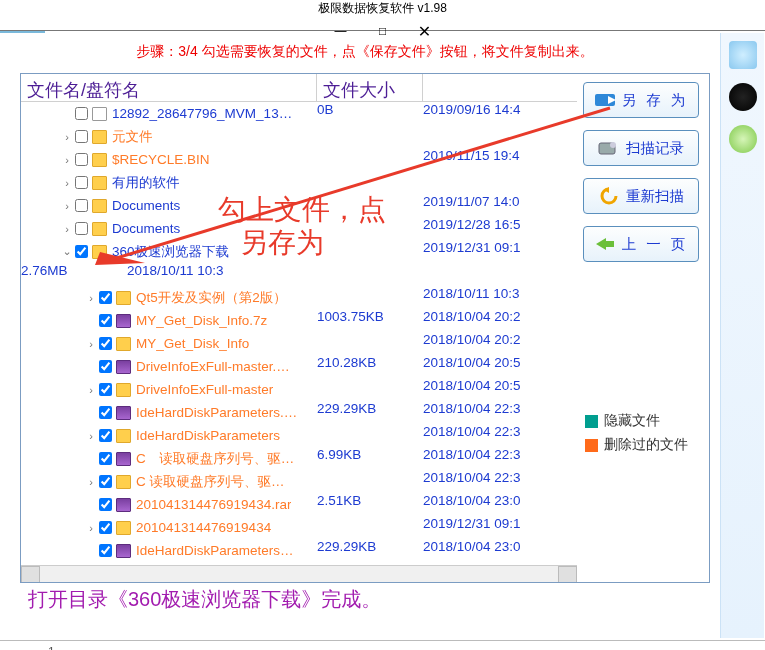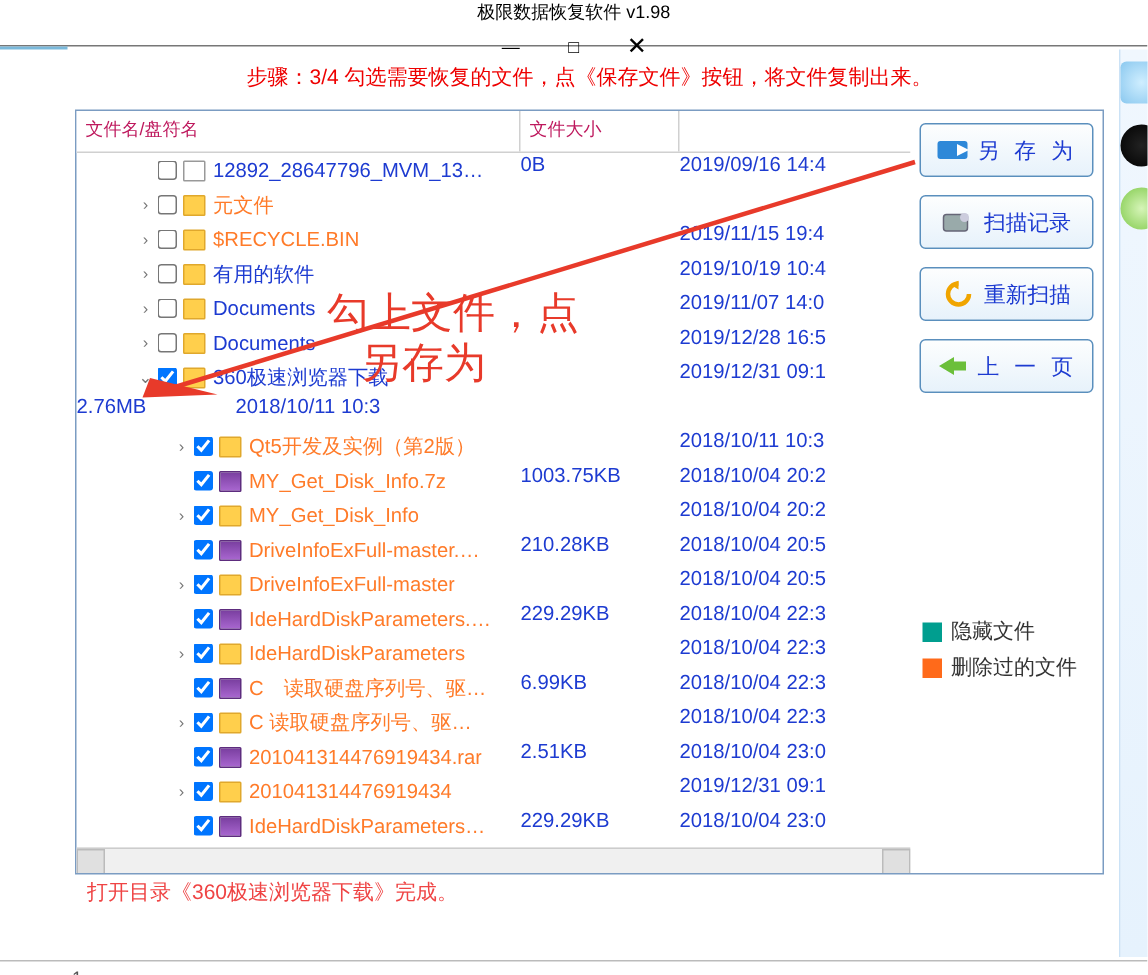--- a/index.html
+++ b/index.html
@@ -29,21 +29,21 @@
   .title-text { font-size: 12px; color: #000; flex: 1; }
   .win-ctrls { display: flex; }
   .win-ctrl {
     width: 42px; height: 28px;
     display: flex; align-items: center; justify-content: center;
     font-size: 12px; color: #000;
   }
   .win-ctrl.close { font-size: 16px; }
   .main-hr { border:0; border-top:1px solid #777; margin:0; }
   .sub-hr { border:0; border-top:2px solid #7ab9db; margin:0 720px 0 0; }
-  .content-row { display:flex;margin-left:30px; }
+  .content-row { display:flex; }
   .left-panel { width: 720px; padding: 2px 10px 0 20px; }
   .right-strip {
     width: 44px;
     background: linear-gradient(#f0f7fe,#e6f2fd);
     border-left:1px solid #cbe2f6;
     height: 605px;
     display:flex; flex-direction:column; align-items:center; padding-top:8px; gap:14px;
   }
   .strip-icon { width:28px; height:28px; border-radius:4px; }
   .step-msg {
@@ -72,22 +72,22 @@
   }
   .header-row {
     display:flex;
     background:#fff;
     border-bottom:1px solid #d0d0d0;
     height: 28px;
   }
   .hc {
     border-right:1px solid #d0d0d0;
     padding: 4px 6px;
-    font-size: 12px;
-    color:#be185d;
+    font-size: 18px;
+    color:#4c1d95;
   }
   .hc.name { width: 296px; }
   .hc.size { width: 106px; }
   .hc.date { width: 130px; border-right:none;}
   .rows { flex:1; overflow:hidden; }
   .row {
     display:flex; 
     height: 23px;
     color:#1d3bd1;
     font-size: 13.5px;
@@ -124,22 +124,22 @@
     font-size: 14.5px;
     letter-spacing: 3px;
   }
   .side-btn.compact { letter-spacing: 0; }
   .side-btn .bicon { width:22px; height:18px; }
   .legend { margin-top:150px; margin-left:8px; font-size:14px; color:#333;}
   .legend div{ display:flex; align-items:center; gap:6px; margin:6px 0;}
   .sq{width:13px;height:13px;}
   .status {
     padding: 3px 8px 0 8px;
-    color:#ef4444;
-    font-size:14px;
+    color:#a21caf;
+    font-size:20px;
   }
   .tab-area {
     margin-top:2px; height:22px; background:#fff; border-top:1px solid #bbb;
     display:flex; align-items:center; padding-left:48px; font-size:12px; color:#555;
   }
   .overlay { position:absolute; pointer-events:none; }
   .anno-text {
     color:#e83a2a; font-family:"KaiTi","楷体",serif; font-size:28px; line-height:30px;text-align:right;
   }
 </style>
@@ -202,21 +202,20 @@
                 <div class="cell-date">2019/11/15 19:4</div>
               </div>
               <div class="row">
                 <div class="cell-name" style="padding-left: 40px;">
                   <span class="exp">›</span>
                   <input type="checkbox" class="cb" style="">
                   <span class="ficon folder"></span>
                   <span class="ftxt ">有用的软件</span>
                 </div>
                 <div class="cell-size"></div>
-                <div class="cell-date">2019/10/19 10:4</div>
               </div>
               <div class="row">
                 <div class="cell-name" style="padding-left: 40px;">
                   <span class="exp">›</span>
                   <input type="checkbox" class="cb" style="">
                   <span class="ficon folder"></span>
                   <span class="ftxt ">Documents</span>
                 </div>
                 <div class="cell-size"></div>
                 <div class="cell-date">2019/11/07 14:0</div>

